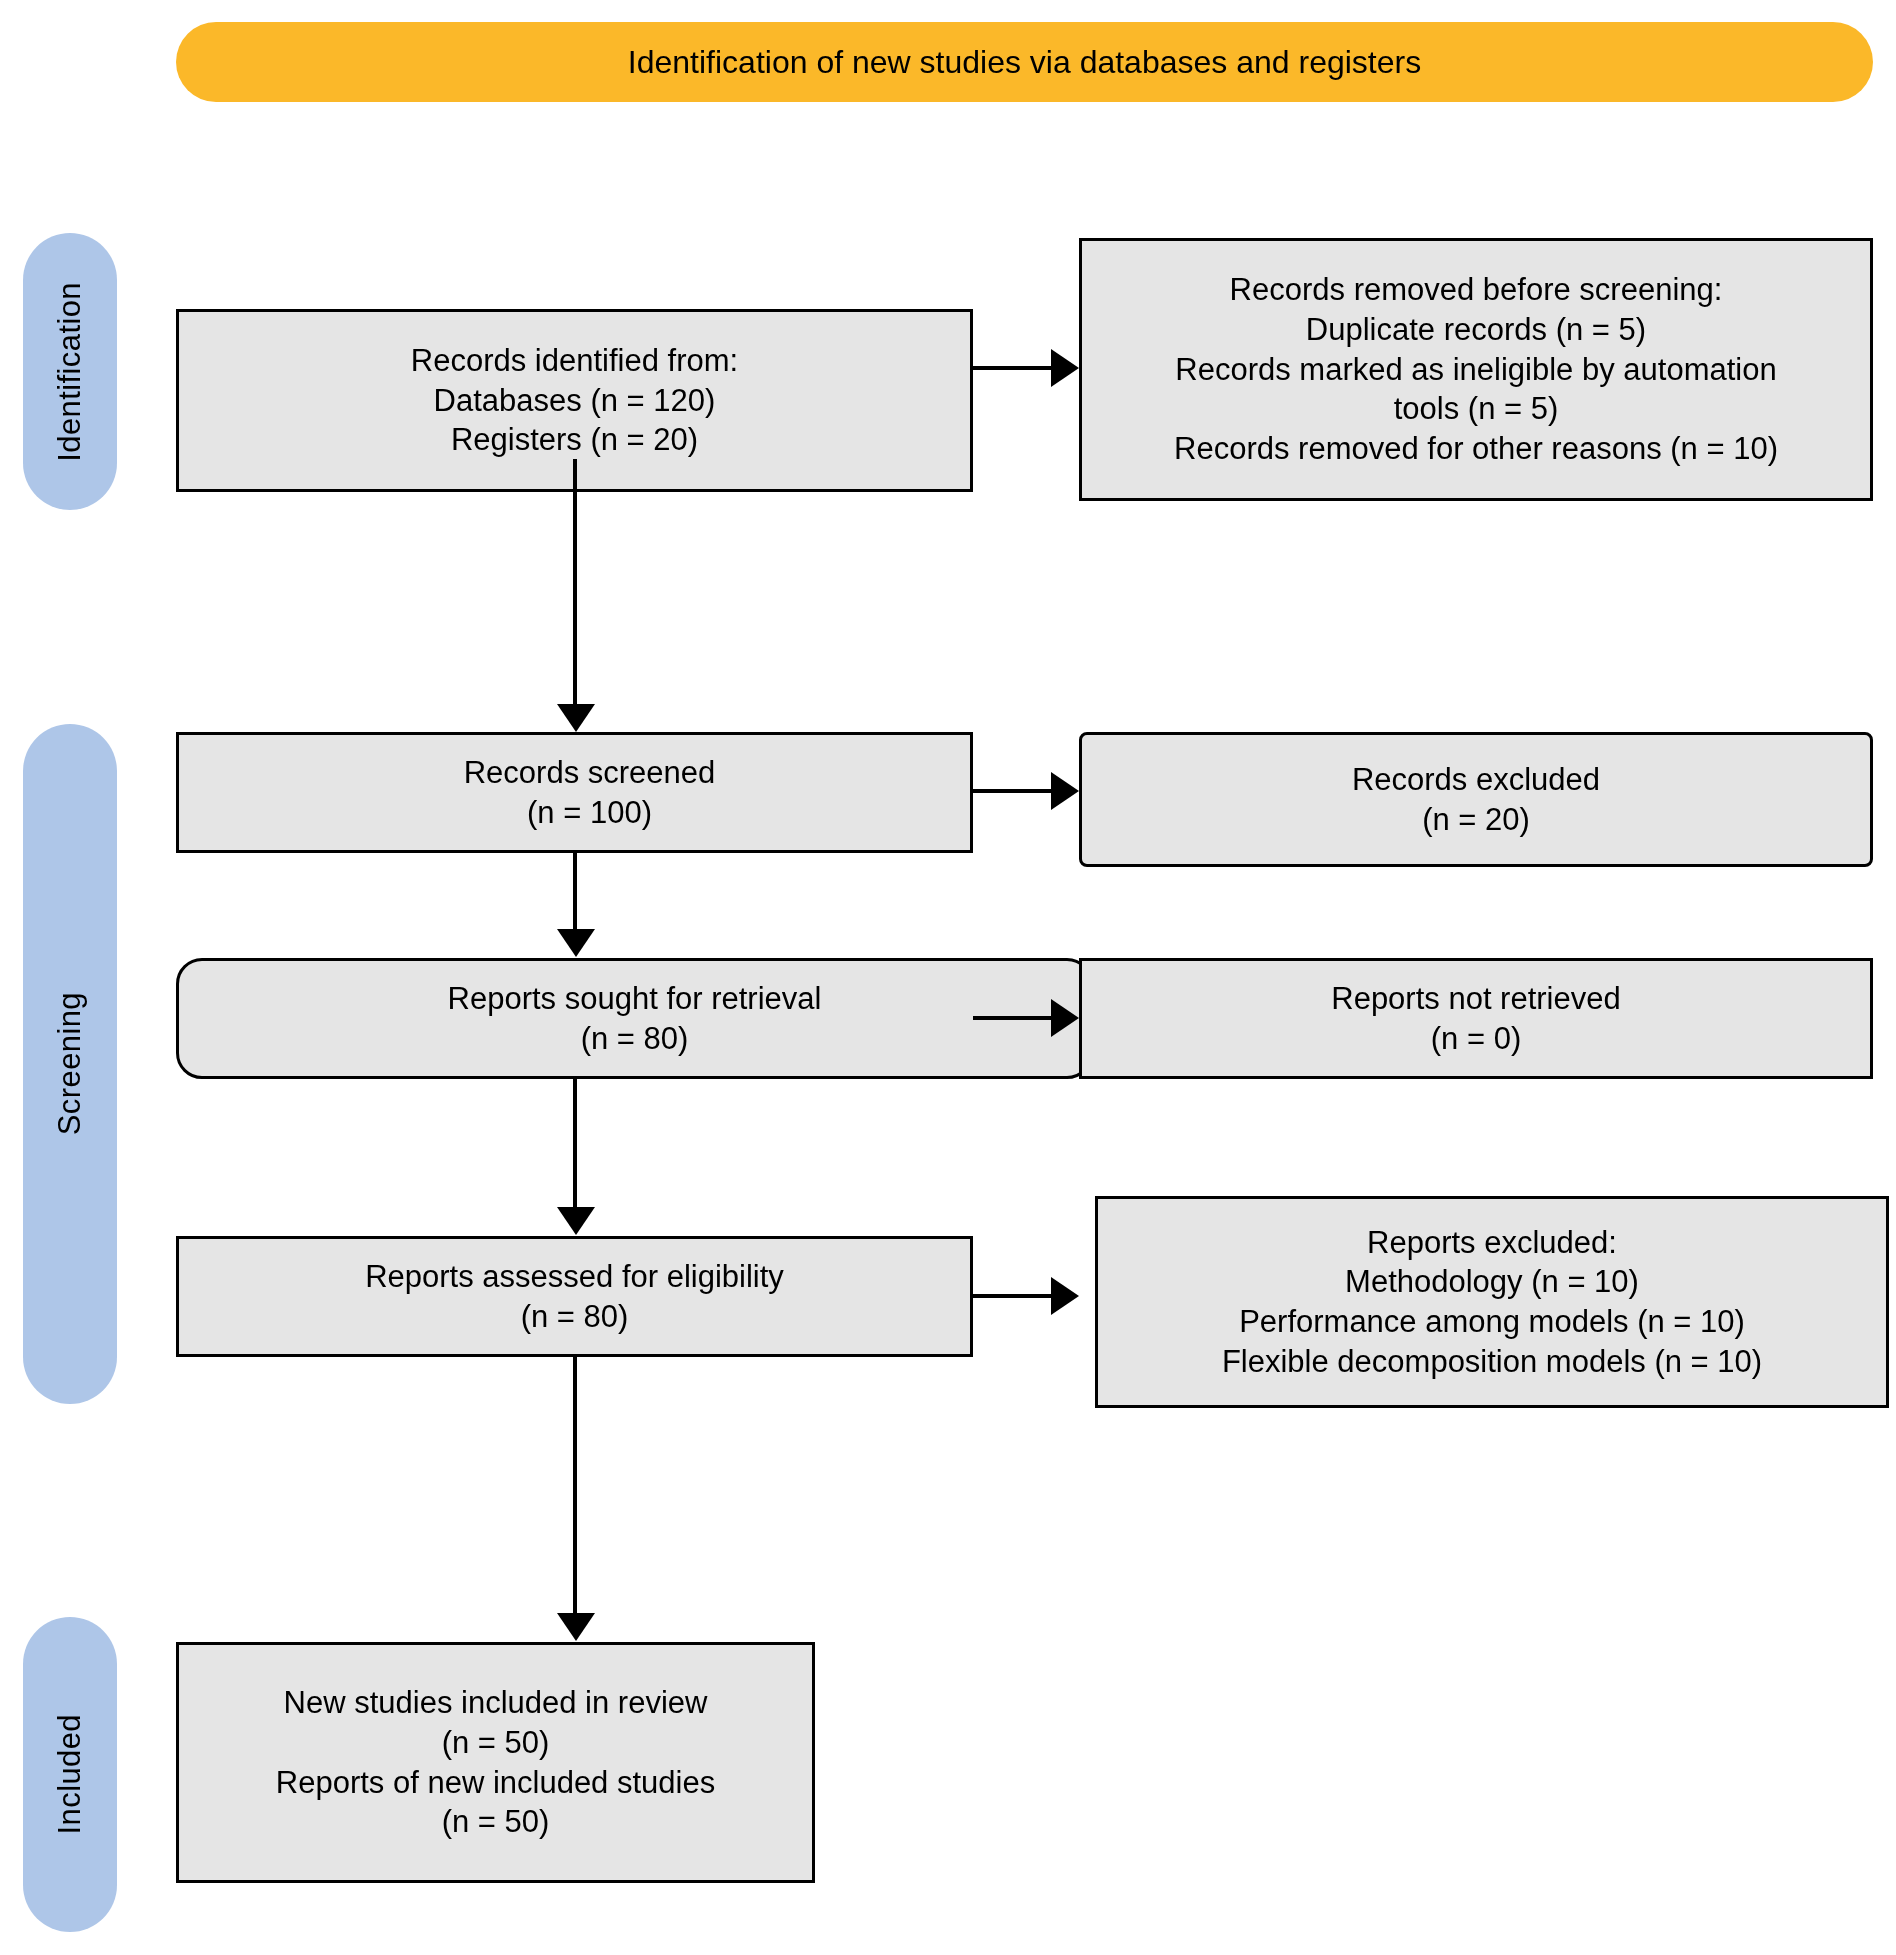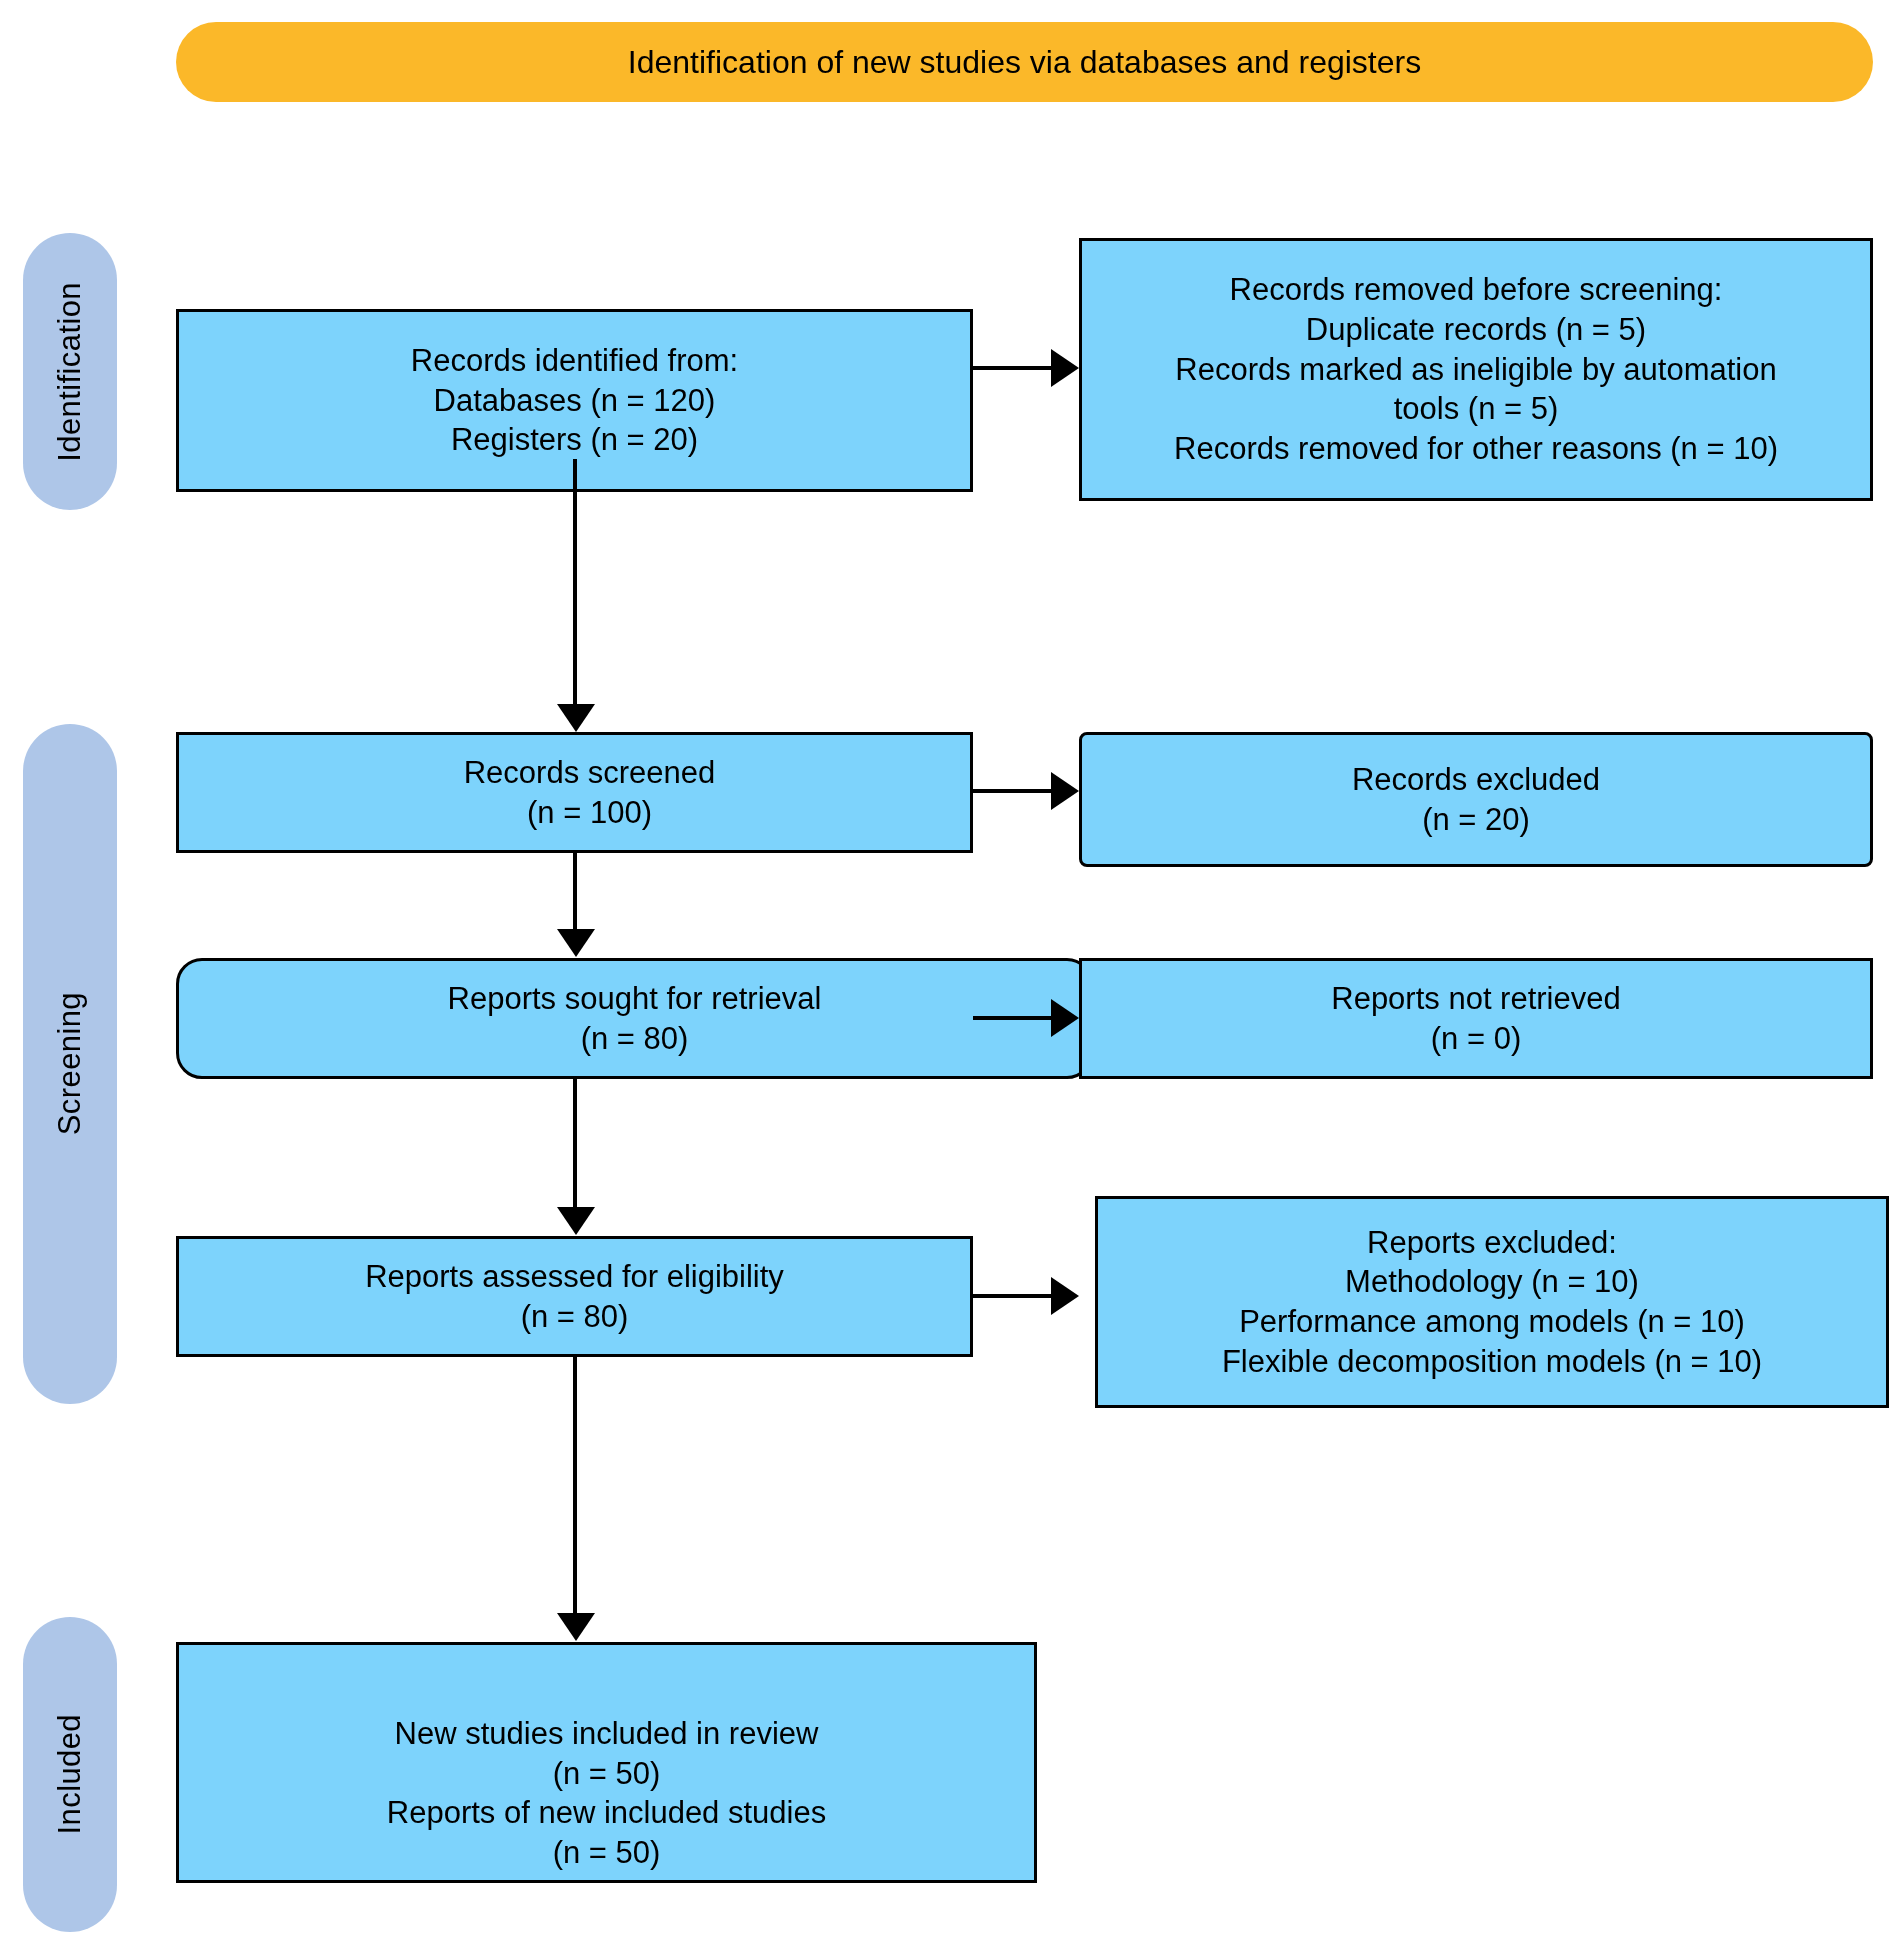--- a/index.html
+++ b/index.html
@@ -61,40 +61,40 @@
     letter-spacing: 0.4px;
   }
   #stage-identification { top: 233px; height: 277px; }
   #stage-screening { top: 724px; height: 680px; }
   #stage-included { top: 1617px; height: 315px; }
 
   
   .box {
     position: absolute;
     border: 3.7px solid #000;
-    background: #7dd3fc;
+    background: #e5e5e5;
     box-sizing: border-box;
     display: flex;
     align-items: center;
     justify-content: center;
     text-align: center;
   }
   .box-lines {
     font-size: 31px;
     line-height: 1.28;
     padding: 7.3px 13px;
   }
   .box-lines div { white-space: nowrap; }
 
   
   #box-identified  { left: 176px; top: 277px;  width: 797px; height: 183px; margin-top: 32px; }
   #box-screened    { left: 176px; top: 732px; width: 797px; height: 121px; padding-left: 30px; }
   #box-sought      { left: 176px; top: 958px; width: 917px; height: 121px; border-radius: 26px; }
   #box-assessed    { left: 176px; top: 1236px; width: 797px; height: 121px; }
-  #box-included    { left: 176px; top: 1642px; width: 861px; height: 241px; align-items: flex-end; }
+  #box-included    { left: 176px; top: 1642px; width: 639px; height: 241px; }
 
   
   #box-removed     { left: 1079px; top: 238px;  width: 794px; height: 263px; }
   #box-excluded    { left: 1079px; top: 732px; width: 794px; height: 135px; border-radius: 8px; }
   #box-notretrieved{ left: 1079px; top: 958px; width: 794px; height: 121px; }
   #box-repexcluded { left: 1095px; top: 1196px; width: 794px; height: 212px; }
 
   
   .vline {
     position: absolute;

